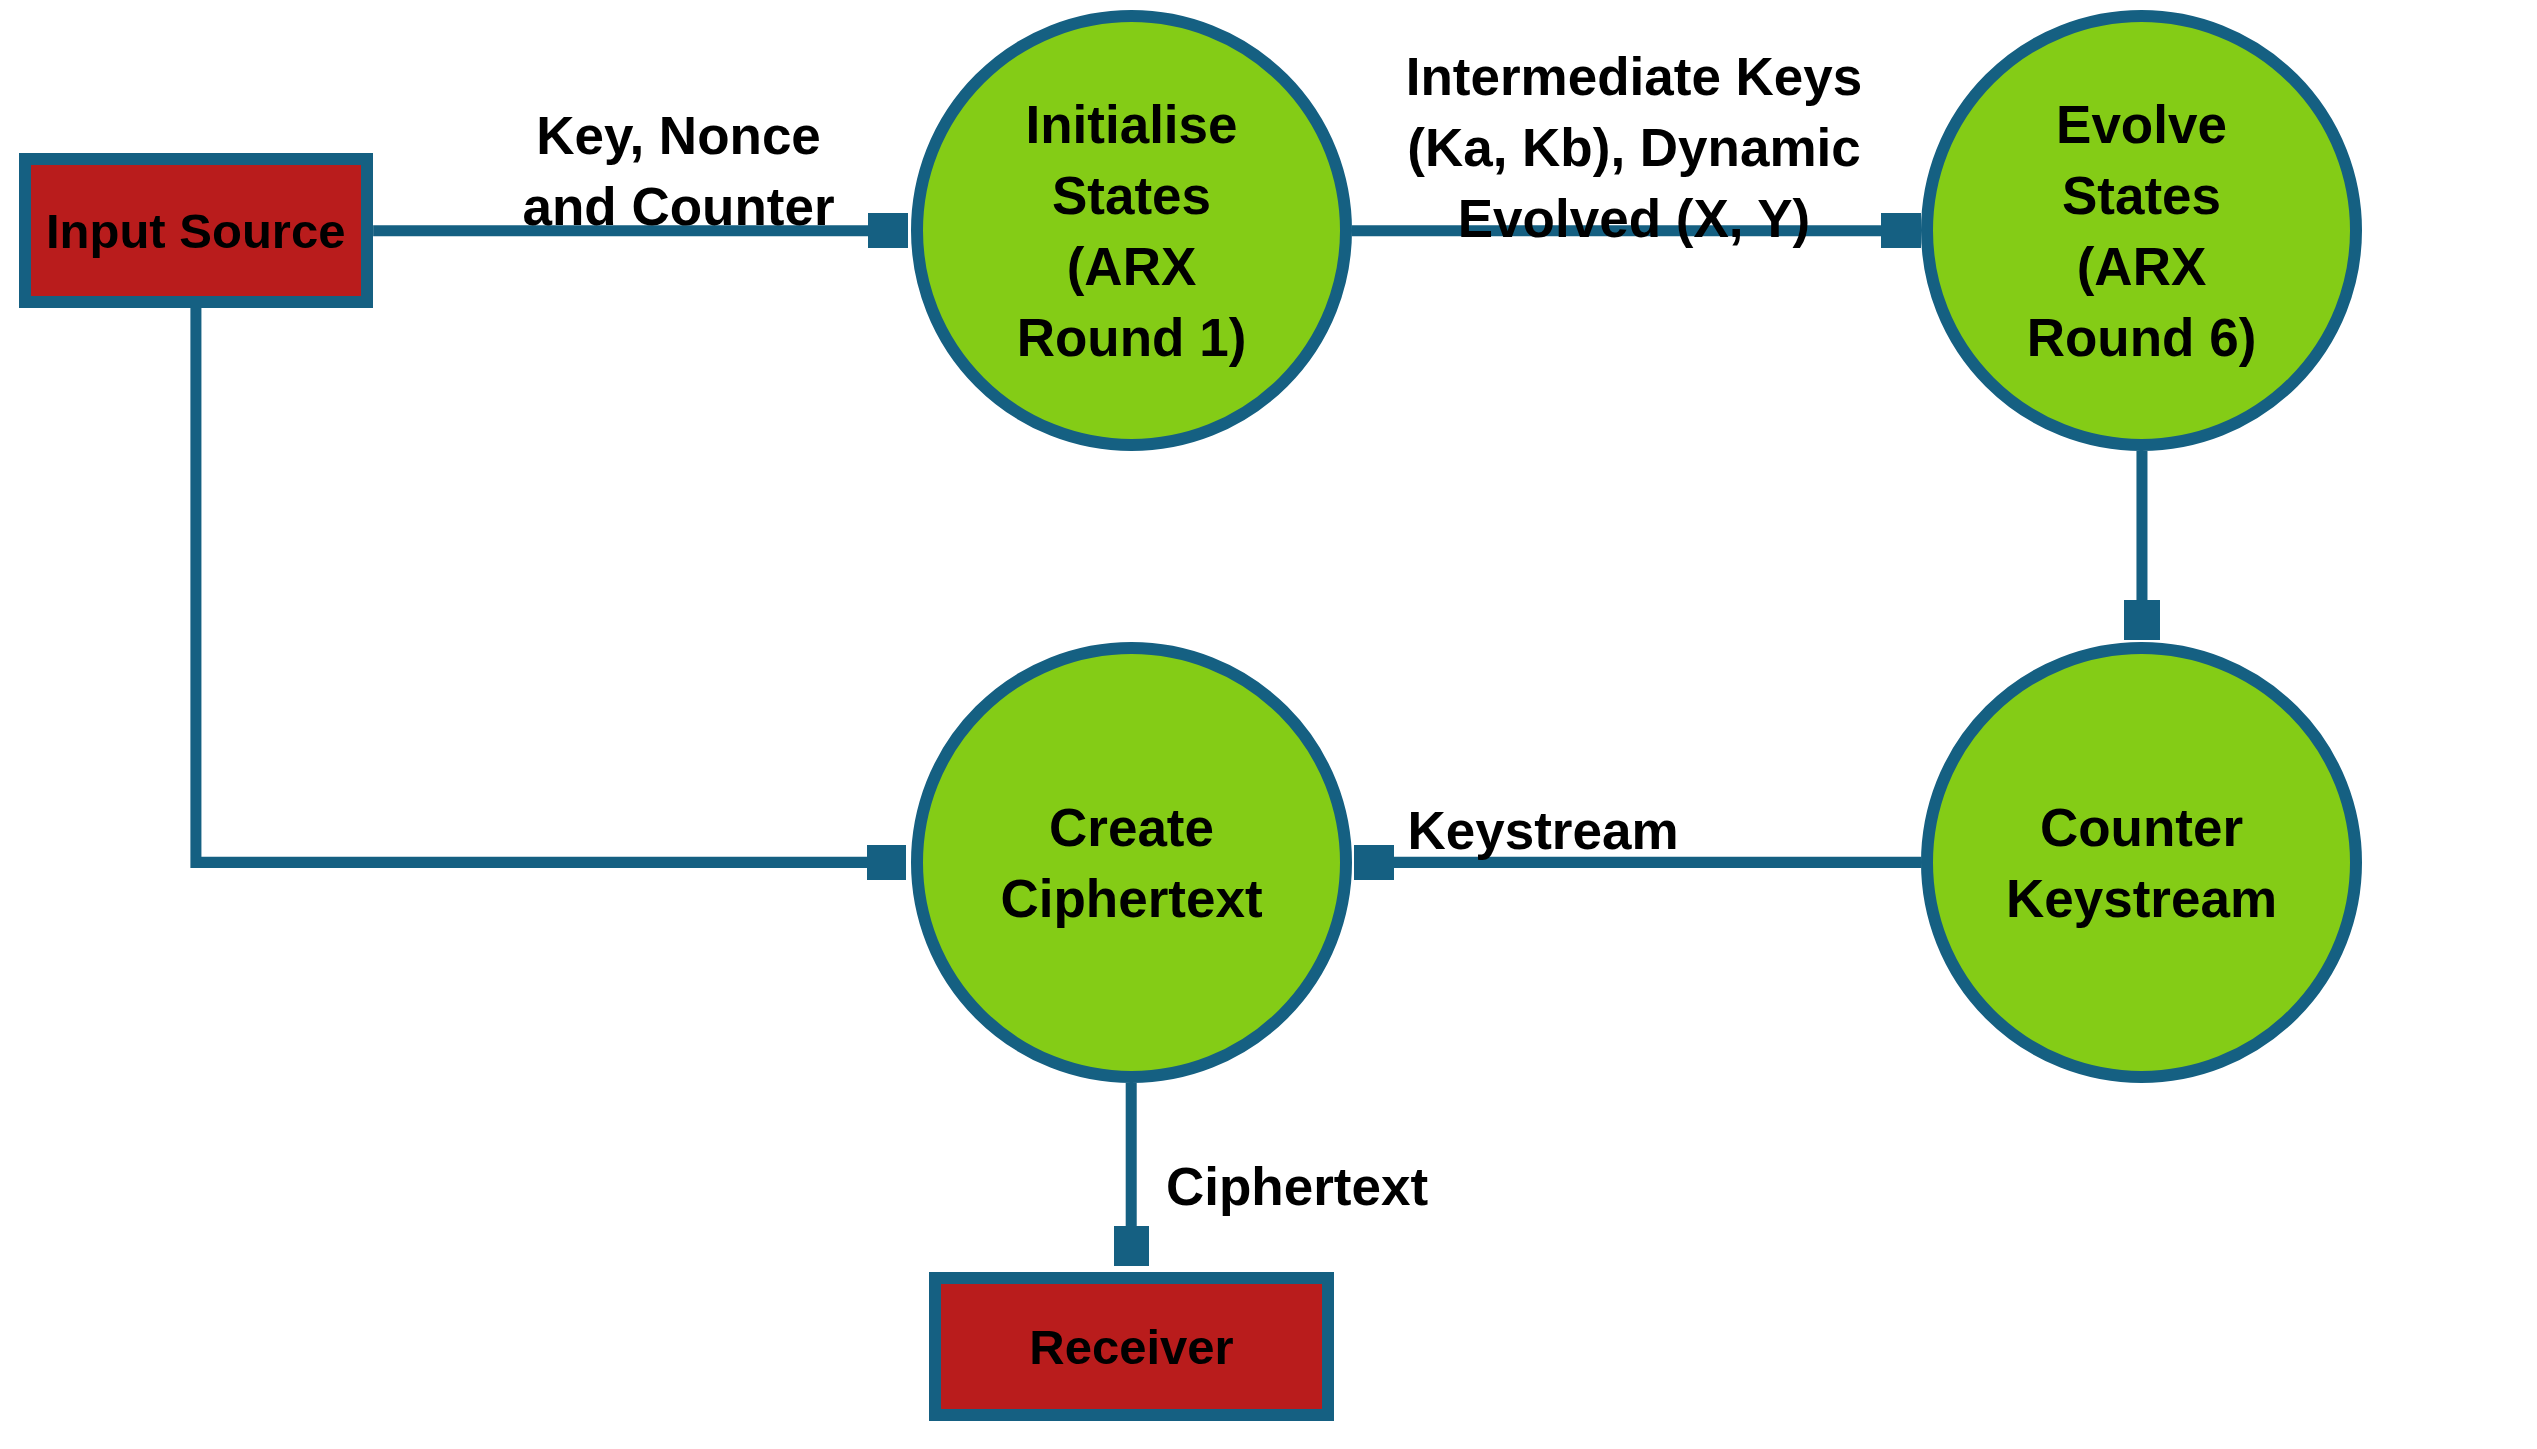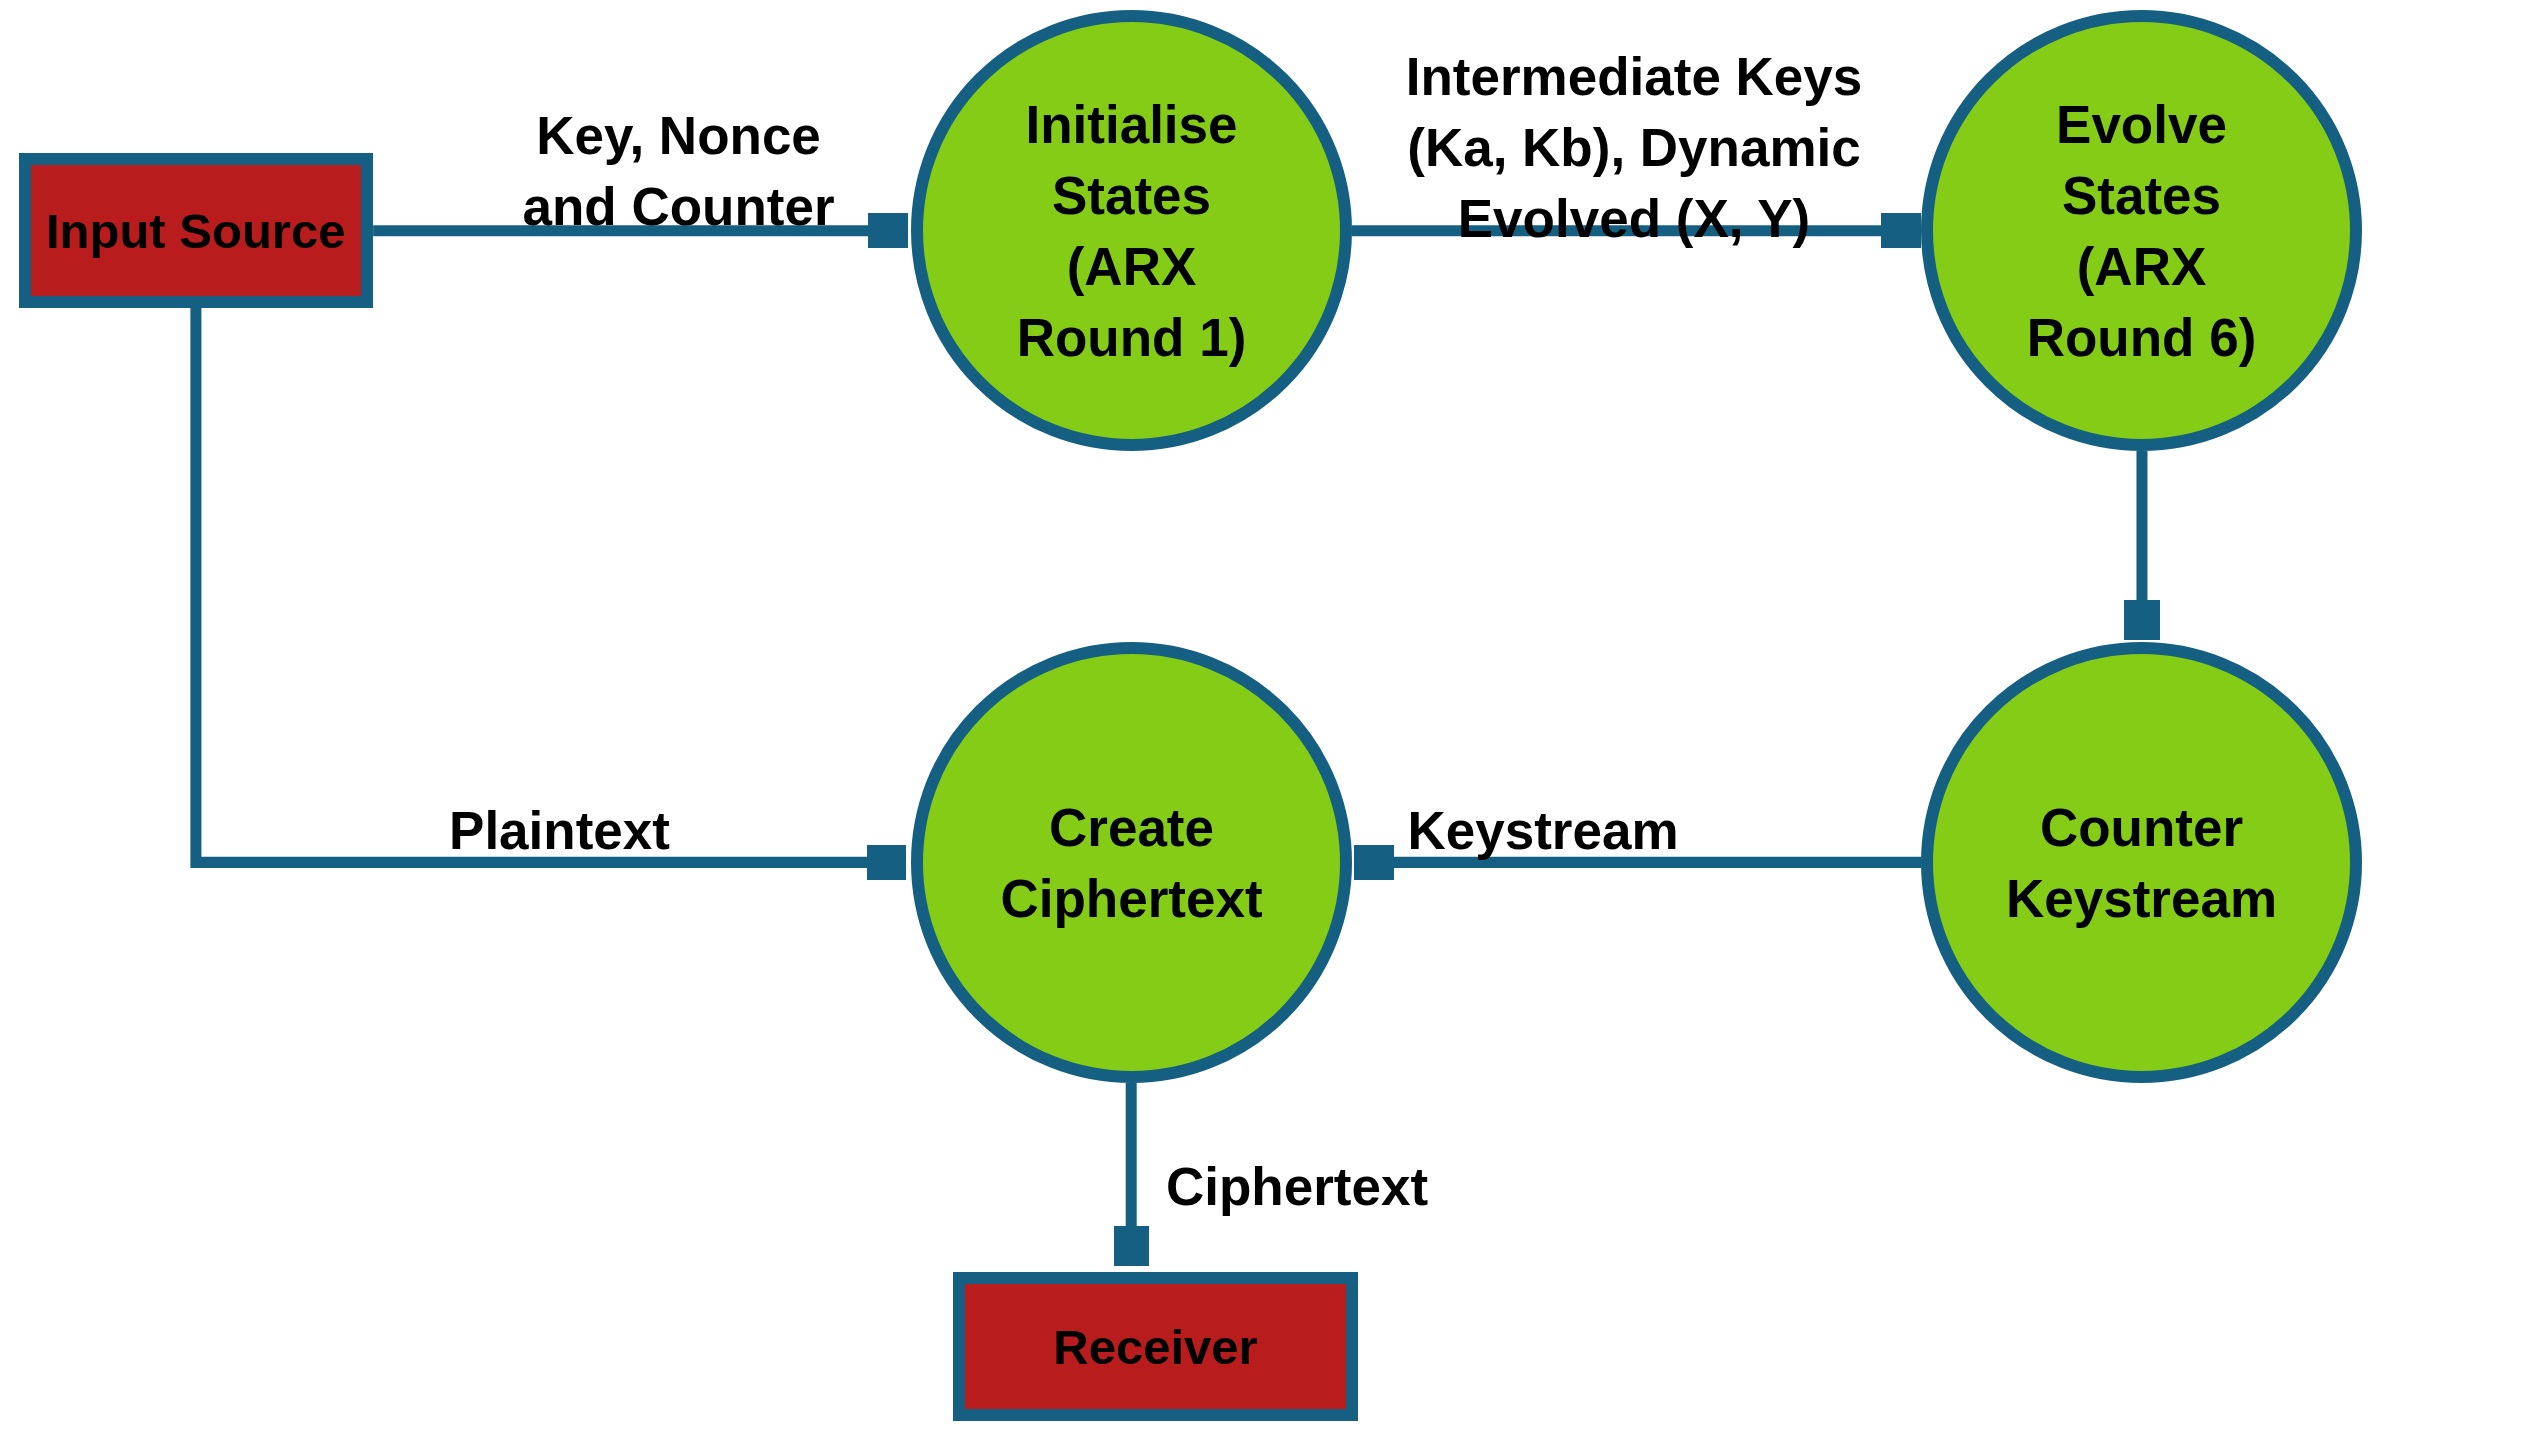--- a/index.html
+++ b/index.html
@@ -53,21 +53,21 @@
     white-space: pre-line;
   }
   .edge-label {
     position: absolute;
     text-align: center;
     font-size: 53px;
     line-height: 71px;
     white-space: pre-line;
   }
   #node-input-source   { left: 18.7px;   top: 153px;  width: 354px; height: 155px; }
-  #node-receiver       { left: 929px; top: 1272px; width: 405px; height: 149px; margin-left: 24px; }
+  #node-receiver       { left: 929px; top: 1272px; width: 405px; height: 149px; }
   #node-initialise     { left: 911px; top: 10.2px; }
   #node-evolve         { left: 1921px; top: 10.2px; }
   #node-generate       { left: 1921px; top: 642px; }
   #node-create         { left: 911px; top: 642px; }
   #label-key-nonce     { left: 407px;  top: 100px;  width: 543px; }
   #label-intermediate  { left: 1329px; top: 41px;   width: 610px; }
   #label-evolved       { left: 2137px; top: 496px;  width: 398px; }
   #label-keystream     { left: 1280px; top: 795px;  width: 526px; }
   #label-plaintext     { left: 339px;  top: 795px;  width: 441px; }
   #label-ciphertext    { left: 1153px; top: 1151px; width: 288px; }
@@ -126,18 +126,17 @@
   <div class="edge-label" id="label-key-nonce">Key, Nonce
 and Counter</div>
 
   <div class="edge-label" id="label-intermediate">Intermediate Keys
 (Ka, Kb), Dynamic
 Evolved (X, Y)</div>
 
 
   <div class="edge-label" id="label-keystream">Keystream</div>
 
-  <div class="edge-label" id="label-plaintext">Plaintext</div>
 
   <div class="edge-label" id="label-ciphertext">Ciphertext</div>
 
 </div>
 
 
 </body></html>

